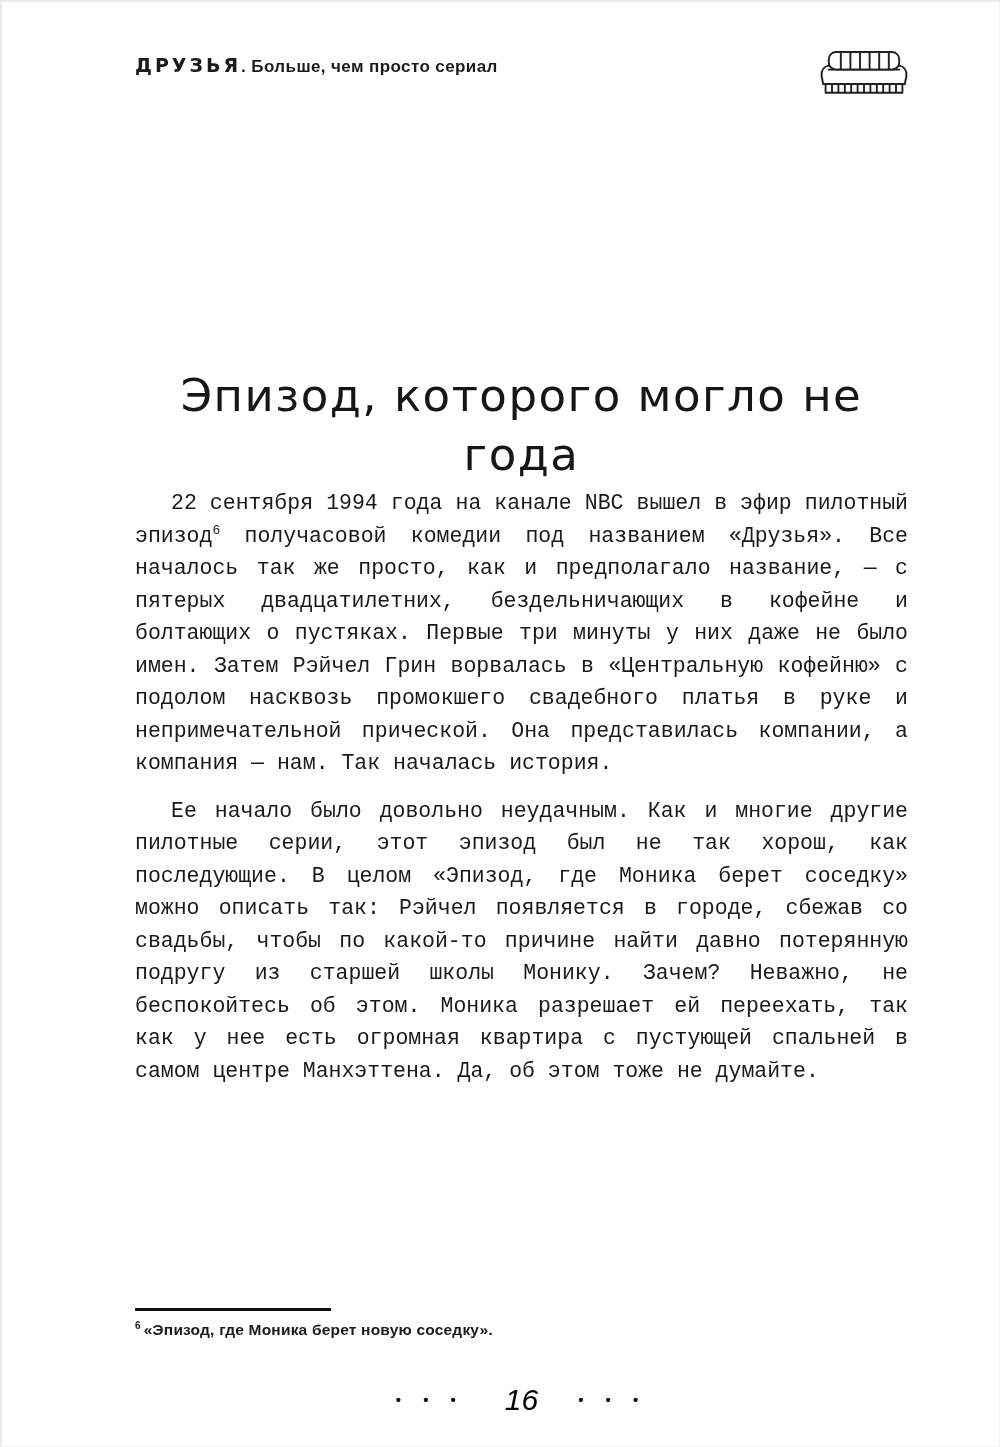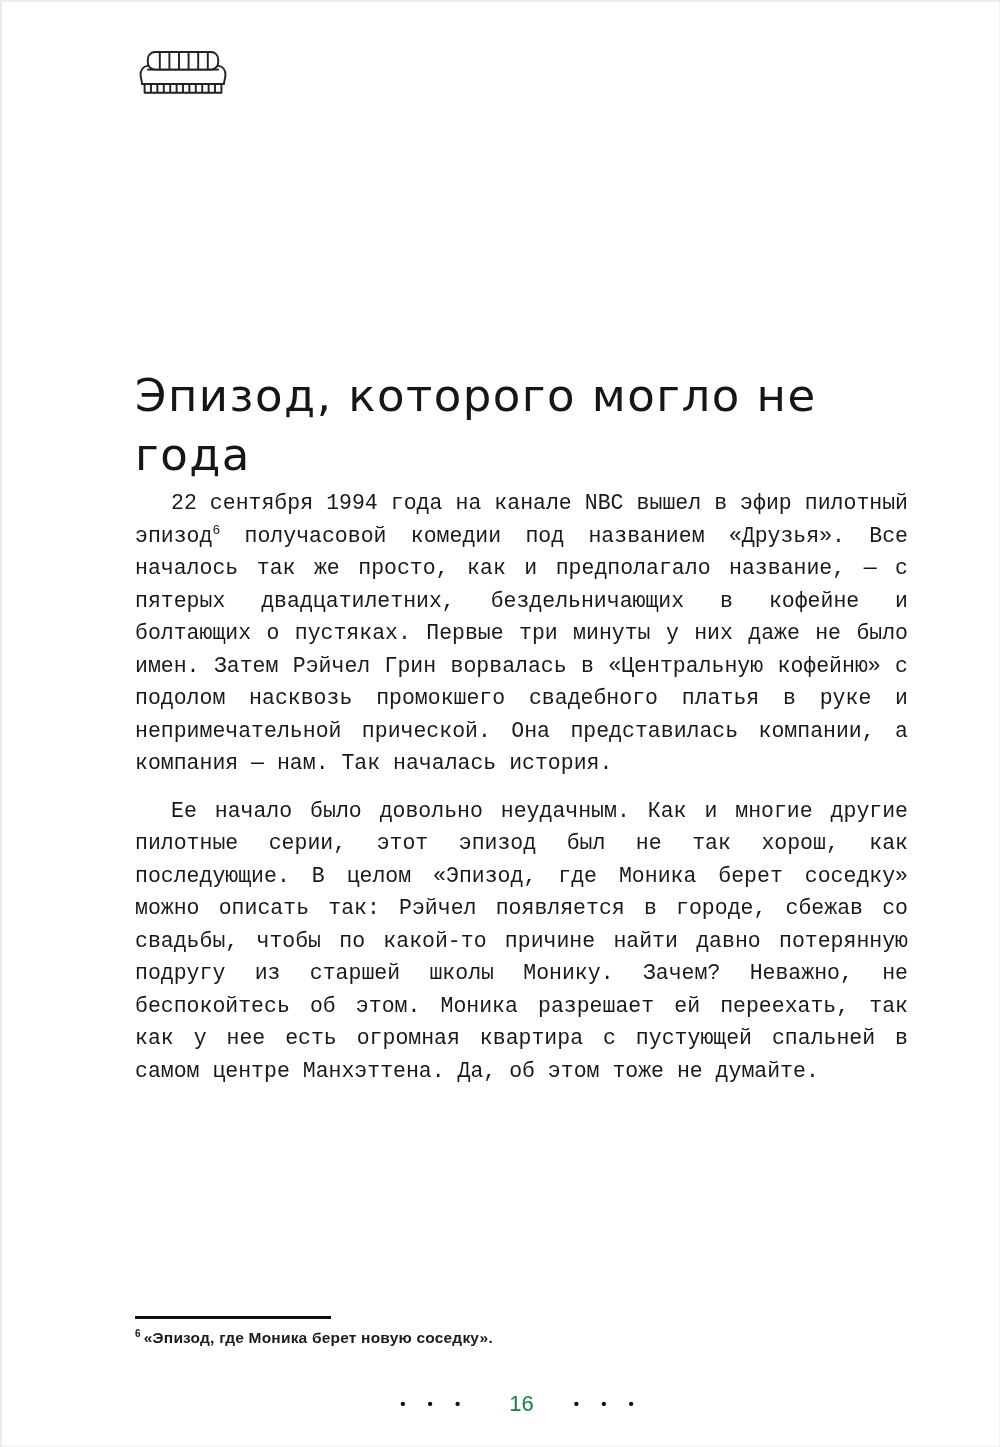--- a/index.html
+++ b/index.html
@@ -34,20 +34,21 @@
   .book-title {
     font-size: 19px;
     letter-spacing: 3px;
     font-family: "DejaVu Sans", sans-serif;
   }
   .couch { width: 96px; height: 56px; flex: 0 0 auto; margin-right: -4px; }
 
   
   .chapter-title {
     margin: 266px 0 0 0;
+    text-align: center;
     font-family: "DejaVu Sans", sans-serif;
     font-weight: 400;
     font-size: 45px;
     line-height: 59px;
     letter-spacing: 1.5px;
     color: #161616;
   }
 
   
   .body-text {
@@ -92,30 +93,34 @@
     gap: 40px;
   }
   .dots {
     font-size: 15px;
     font-weight: 700;
     letter-spacing: 9px;
     color: #111;
     transform: translateY(-1px);
   }
   .page-number {
-    font-size: 22px;
-    color: #15803d;
+    font-size: 30px;
+    color: #000000;
+    font-style: italic;
   }
 </style>
 </head>
 <body>
 
 <div class="page">
 
   <div class="header">
+    <div class="header-text">
+      <span class="book-title">ДРУЗЬЯ</span><span>. Больше, чем просто сериал</span>
+    </div>
     <div class="couch">
       <svg viewBox="0 0 120 66" width="96" height="56" aria-hidden="true">
         <g fill="none" stroke="#222" stroke-width="2.4" stroke-linecap="round" stroke-linejoin="round">
           <rect x="16" y="8" width="88" height="22" rx="9"></rect>
           <line x1="31" y1="10" x2="31" y2="29"></line>
           <line x1="43" y1="9" x2="43" y2="29"></line>
           <line x1="55" y1="9" x2="55" y2="29"></line>
           <line x1="67" y1="9" x2="67" y2="29"></line>
           <line x1="79" y1="9" x2="79" y2="29"></line>
           <line x1="91" y1="10" x2="91" y2="29"></line>

